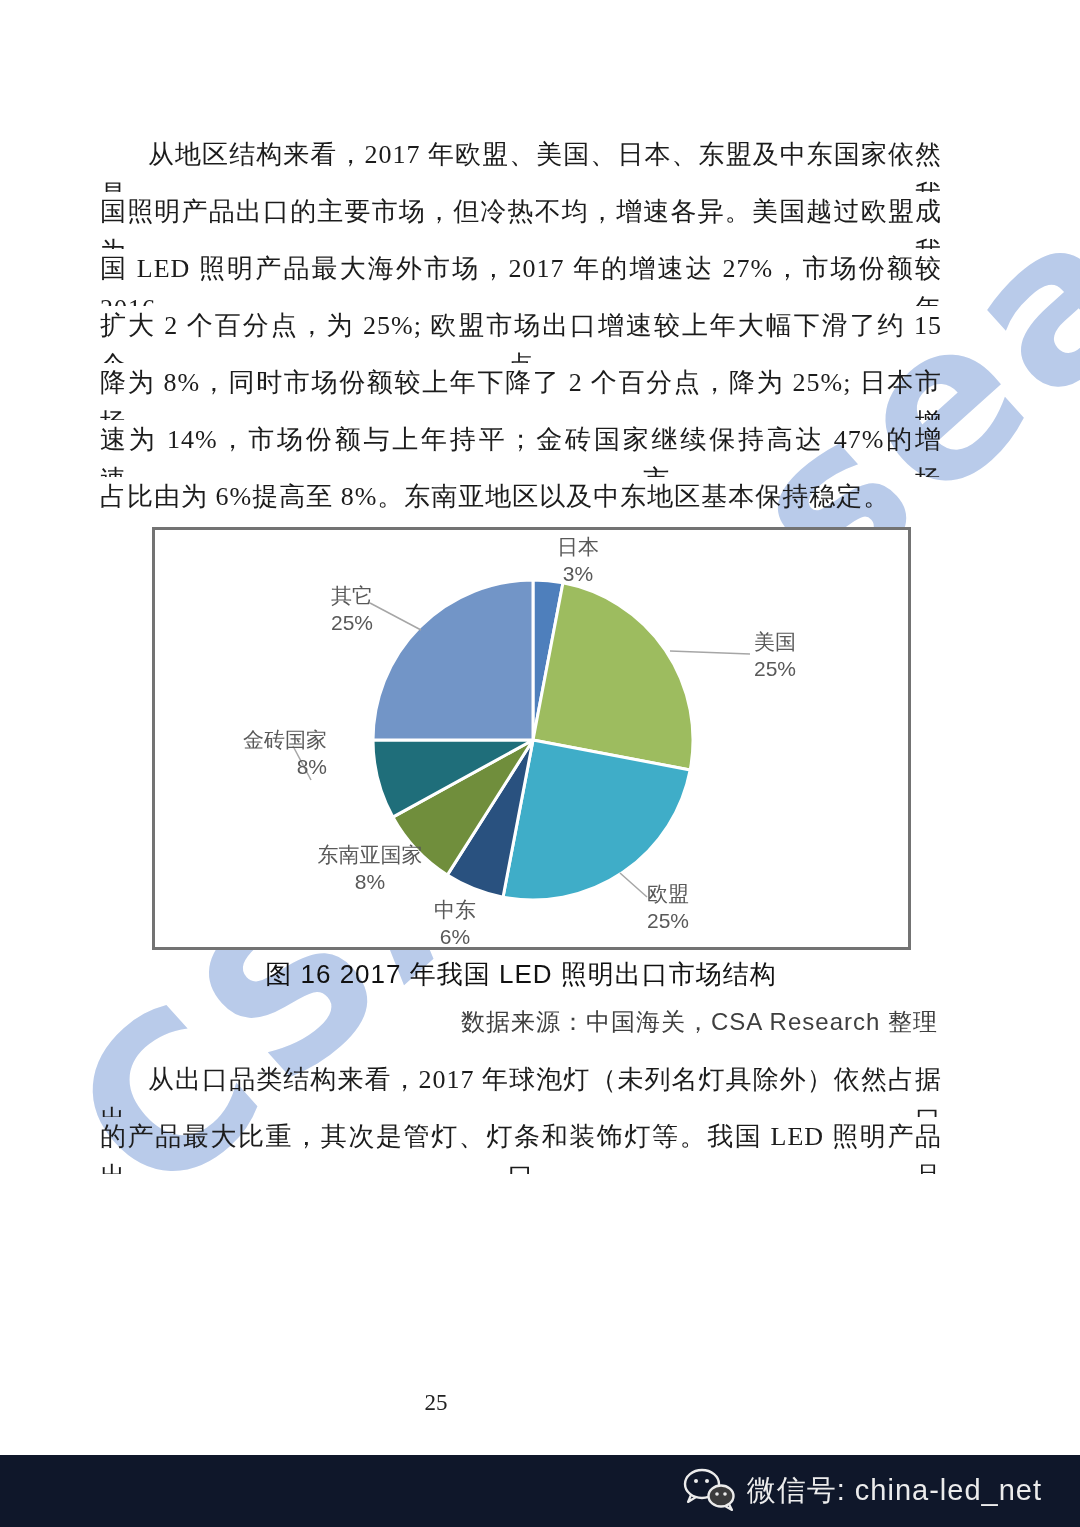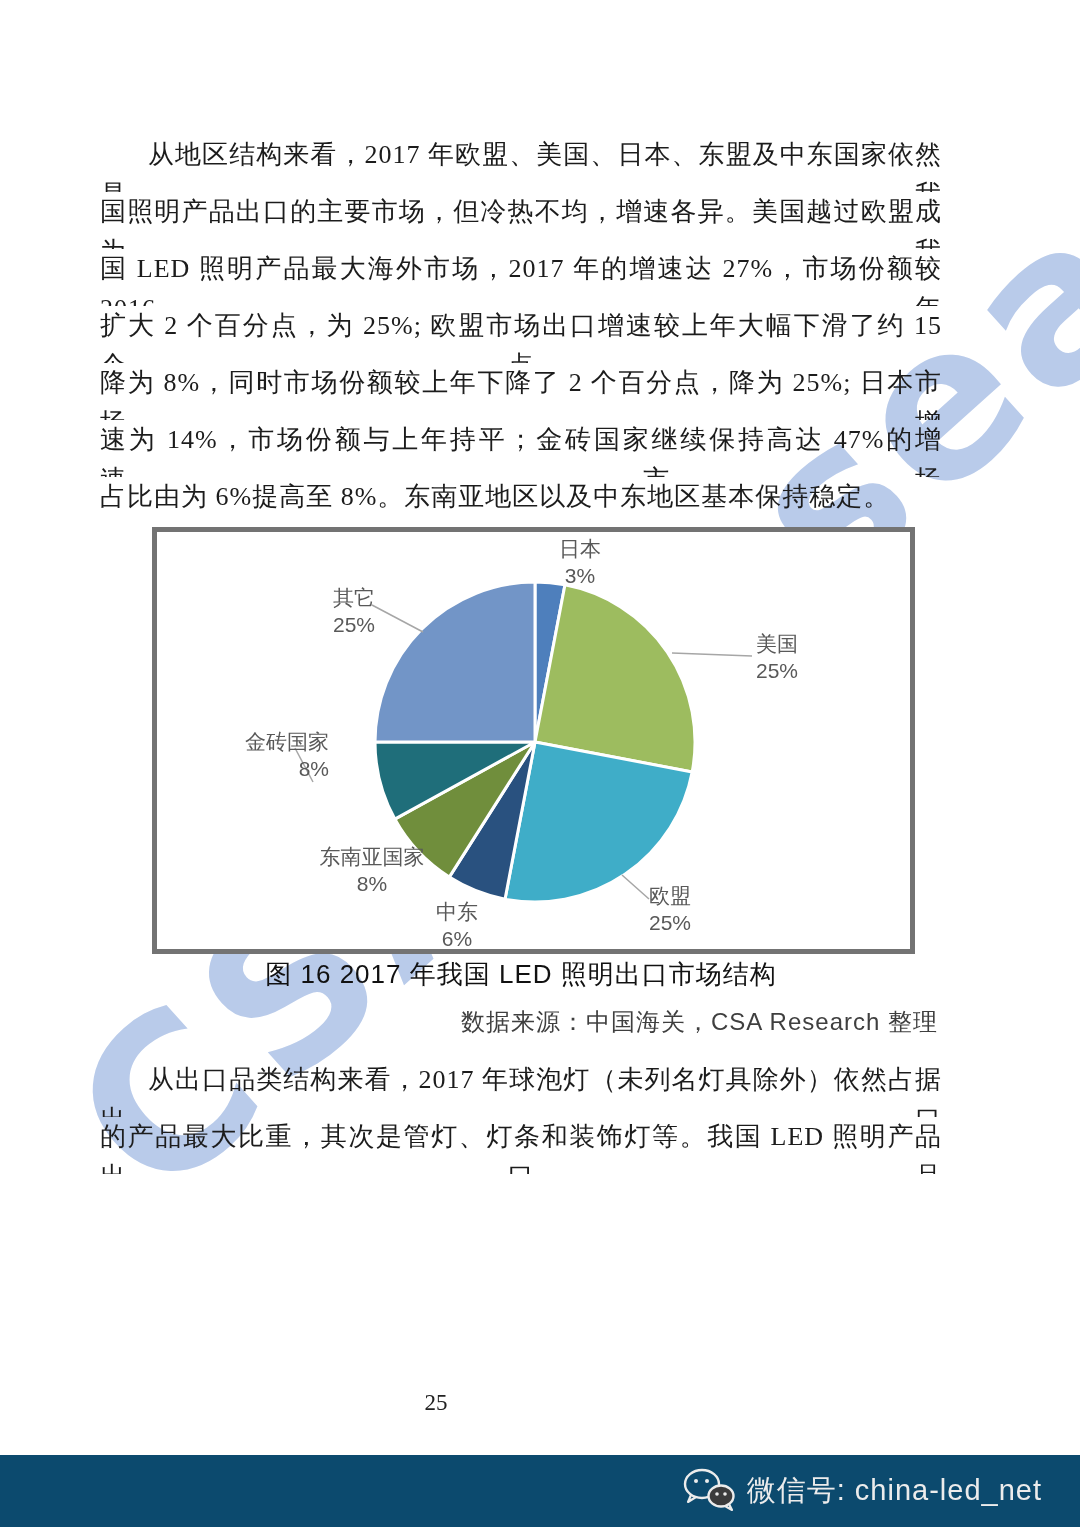--- a/index.html
+++ b/index.html
@@ -24,21 +24,21 @@
     height:57px;line-height:40px;text-align:justify;text-align-last:justify;
     overflow:hidden;
   }
   .para-line.first{text-indent:48px;}
   .para-line.last{text-align-last:left;}
   #para1{top:135px;}
   #para2{top:1060px;}
   
   .chart-panel{
     position:absolute;left:152px;top:527px;width:753px;height:417px;z-index:3;
-    background:#ffffff;border:5px solid #737373;
+    background:#ffffff;border:3px solid #737373;
   }
   .chart-panel svg{position:absolute;left:0;top:0;}
   .pie-label{
     position:absolute;z-index:4;text-align:center;color:#595959;
     font-family:"Liberation Sans","DejaVu Sans",sans-serif;
     font-size:21px;line-height:27px;
   }
   
   .fig-caption{
     position:absolute;left:100px;top:957px;width:842px;z-index:3;text-align:center;
@@ -135,21 +135,21 @@
   <div class="fig-caption">图 16 2017 年我国 LED 照明出口市场结构</div>
   <div class="fig-source">数据来源：中国海关，CSA Research 整理</div>
 
   <div class="para" id="para2">
     <div class="para-line first">从出口品类结构来看，2017 年球泡灯（未列名灯具除外）依然占据出口</div>
     <div class="para-line">的产品最大比重，其次是管灯、灯条和装饰灯等。我国 LED 照明产品出口品</div>
   </div>
 
   <div class="page-number">25</div>
 
-  <div class="footer-bar" style="background: #0c4a6e; color: rgb(236, 236, 236);">
+  <div class="footer-bar" style="background: #0f172a; color: rgb(236, 236, 236);">
     <span>
       <svg width="56" height="46" viewBox="0 0 56 46">
         <ellipse cx="21" cy="18" rx="17" ry="14" fill="none" stroke="#ececec" stroke-width="2.4"></ellipse>
         <path d="M10 29 L7 36 L15 31" fill="none" stroke="#ececec" stroke-width="2.2" stroke-linejoin="round"></path>
         <circle cx="15" cy="15" r="2" fill="#ececec"></circle>
         <circle cx="26" cy="15" r="2" fill="#ececec"></circle>
         <ellipse cx="40" cy="30" rx="12.5" ry="10.5" fill="#3b3b3c" stroke="#ececec" stroke-width="2.4"></ellipse>
         <path d="M48 38 L51 44 L44 40" fill="none" stroke="#ececec" stroke-width="2.2" stroke-linejoin="round"></path>
         <circle cx="36" cy="28" r="1.8" fill="#ececec"></circle>
         <circle cx="44" cy="28" r="1.8" fill="#ececec"></circle>

